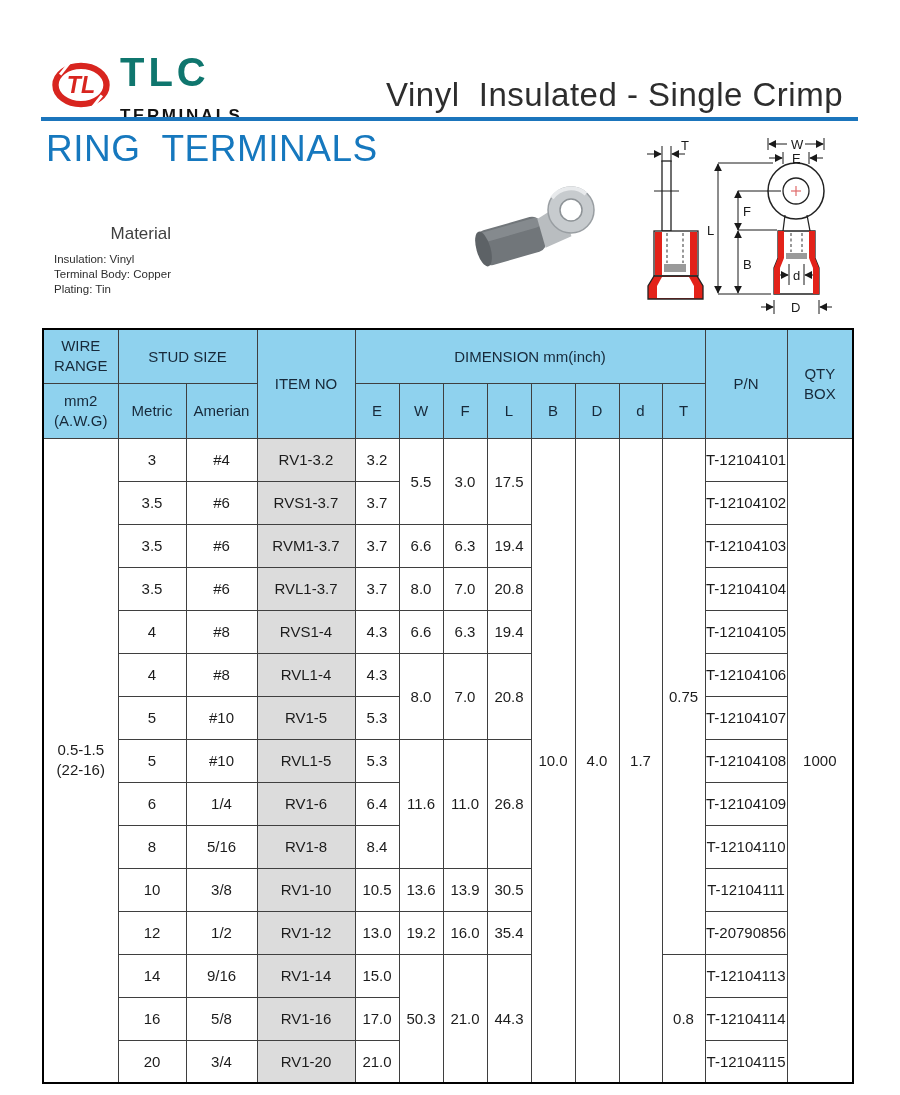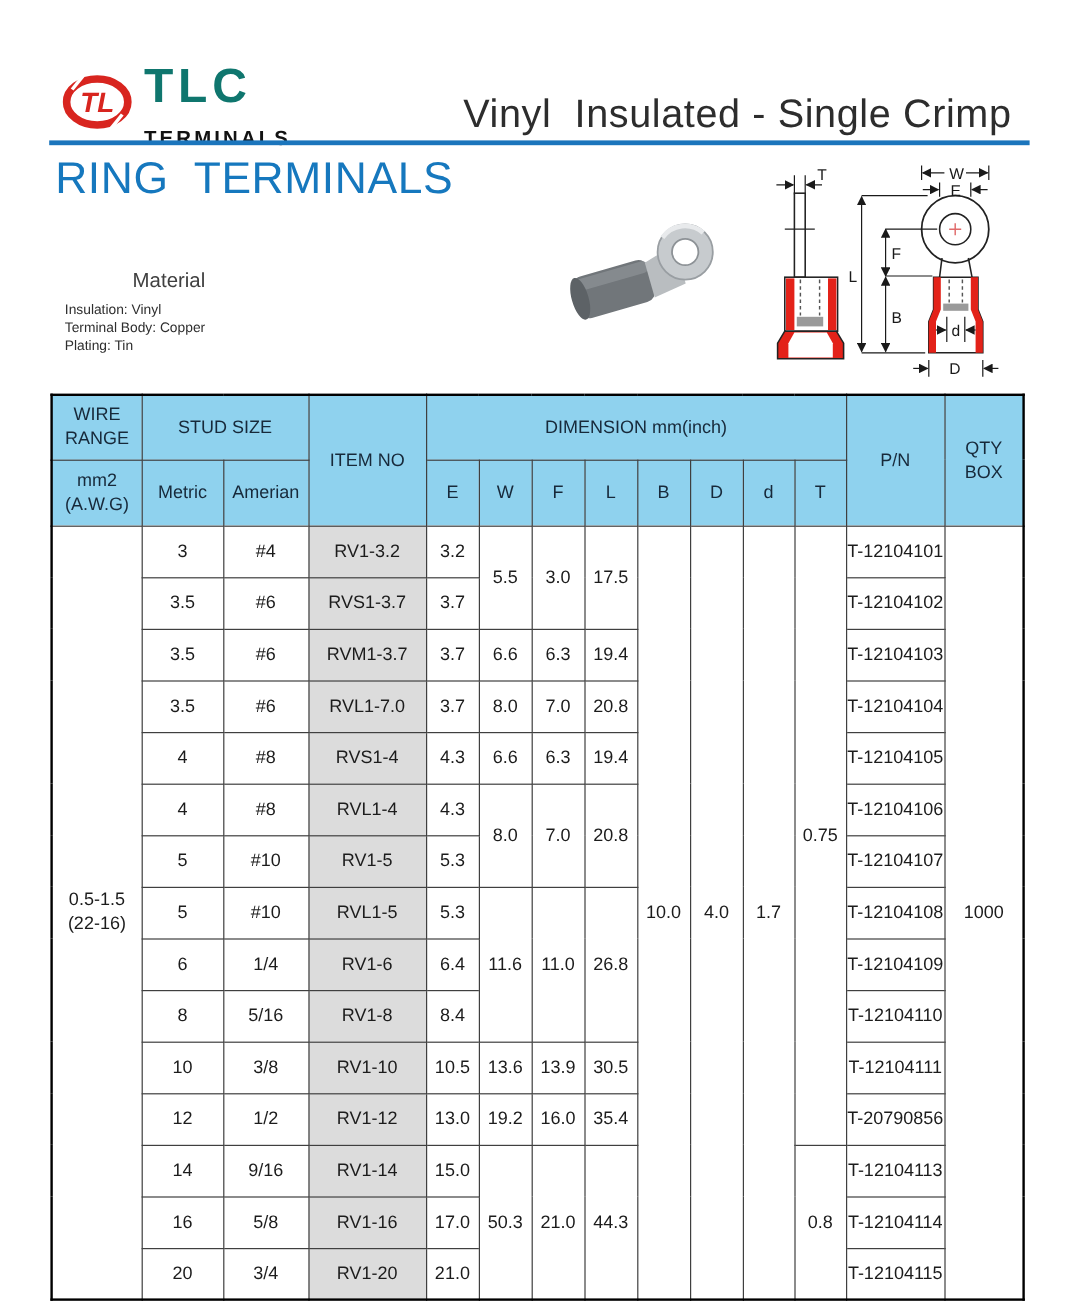--- a/index.html
+++ b/index.html
@@ -234,21 +234,21 @@
         <td class="item">RVM1-3.7</td>
         <td>3.7</td>
         <td>6.6</td>
         <td>6.3</td>
         <td>19.4</td>
         <td>T-12104103</td>
       </tr>
       <tr>
         <td>3.5</td>
         <td>#6</td>
-        <td class="item">RVL1-7.0</td>
+        <td class="item">RVL1-3.7</td>
         <td>3.7</td>
         <td>8.0</td>
         <td>7.0</td>
         <td>20.8</td>
         <td>T-12104104</td>
       </tr>
       <tr>
         <td>4</td>
         <td>#8</td>
         <td class="item">RVS1-4</td>

